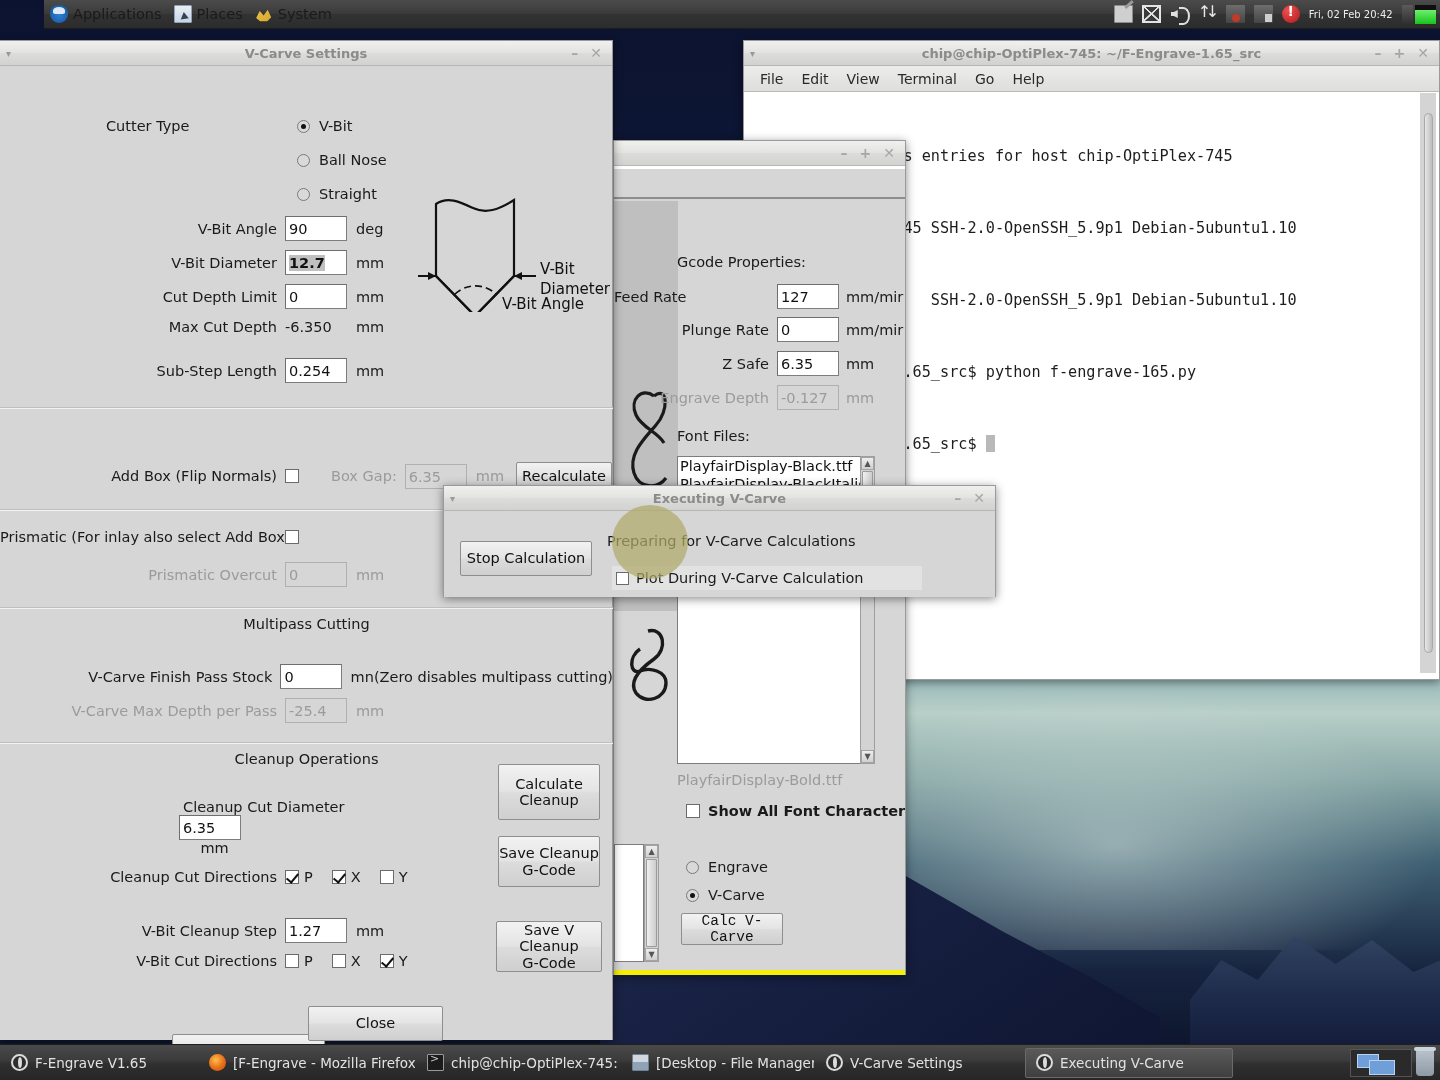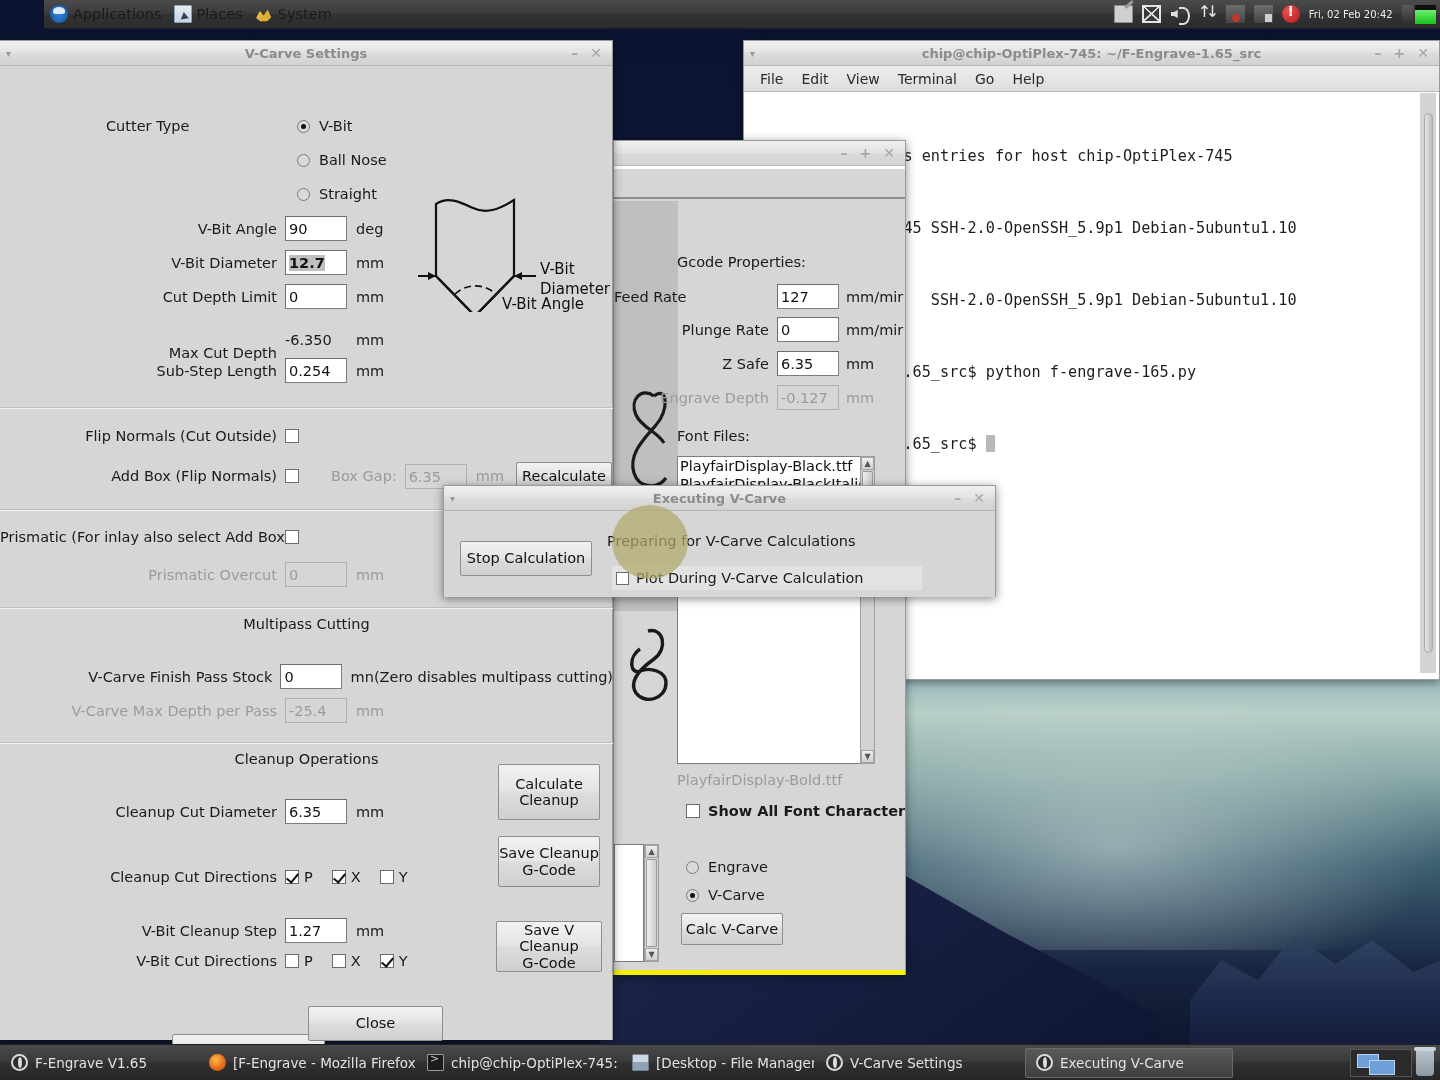--- a/index.html
+++ b/index.html
@@ -413,21 +413,21 @@
     </div>
 
     <div class="row" style="position:absolute; left:72px; top:693px; gap:9px;">
       <span class="radio"></span>
       <span class="lbl">Engrave</span>
     </div>
     <div class="row" style="position:absolute; left:72px; top:721px; gap:9px;">
       <span class="radio on"></span>
       <span class="lbl">V-Carve</span>
     </div>
-    <div class="btn" style="position:absolute; left:67px; top:747px; width:102px; height:32px;">Calc V-Carve</div>
+    <div class="btn" style="position:absolute; left:67px; top:747px; width:102px; height:32px;font-family:Liberation Mono, monospace;">Calc V-Carve</div>
 
     <div class="yellow-bar" style="position:absolute; left:0px; top:804px; width:293px; height:28px;"></div>
   </div>
 </div>
 
 <div class="win" id="vcarve-win">
   <div class="titlebar">
     <span class="tb-menu">▾</span>
     <span class="tb-title">V-Carve Settings</span>
     <span class="tb-ctrls">
@@ -482,37 +482,33 @@
       <div class="lbl" style="padding-left:9px;">mm</div>
     </div>
 
     <div class="row" style="position:absolute; left:0px; top:218px; width:400px;">
       <div class="lbl" style="width:285px; text-align:right; padding-right:8px;">Cut Depth Limit</div>
       <div class="entry" style="width:62px;">0</div>
       <div class="lbl" style="padding-left:9px;">mm</div>
     </div>
 
     <div class="row" style="position:absolute; left:0px; top:253px; width:400px;">
-      <div class="lbl" style="width:285px; text-align:right; padding-right:8px;margin-top:26px;">Max Cut Depth</div>
+      <div class="lbl" style="width:285px; text-align:right; padding-right:8px;">Max Cut Depth</div>
       <div class="lbl" style="width:62px;">-6.350</div>
       <div class="lbl" style="padding-left:9px;">mm</div>
     </div>
 
     <div class="row" style="position:absolute; left:0px; top:292px; width:400px;">
       <div class="lbl" style="width:285px; text-align:right; padding-right:8px;">Sub-Step Length</div>
       <div class="entry" style="width:62px;">0.254</div>
       <div class="lbl" style="padding-left:9px;">mm</div>
     </div>
 
     <div class="sep" style="position:absolute; left:0; top:341px; width:613px;"></div>
 
-    <div class="row" style="position:absolute; left:0px; top:362px; width:420px;">
-      <div class="lbl" style="width:285px; text-align:right; padding-right:8px;">Flip Normals (Cut Outside)</div>
-      <span class="cbox"></span>
-    </div>
 
     <div class="row" style="position:absolute; left:0px; top:396px; width:613px;">
       <div class="lbl" style="width:285px; text-align:right; padding-right:8px;">Add Box (Flip Normals)</div>
       <span class="cbox"></span>
       <span class="lbl dim" style="margin-left:32px;">Box Gap:</span>
       <span class="entry dim" style="width:62px; margin-left:8px;">6.35</span>
       <span class="lbl dim" style="margin-left:9px;">mm</span>
       <span class="btn" style="width:96px; height:28px; margin-left:12px;">Recalculate</span>
     </div>
 
@@ -540,21 +536,21 @@
     <div class="row" style="position:absolute; left:0px; top:632px; width:420px;">
       <div class="lbl dim" style="width:285px; text-align:right; padding-right:8px;">V-Carve Max Depth per Pass</div>
       <div class="entry dim" style="width:62px;">-25.4</div>
       <div class="lbl dim" style="padding-left:9px;">mm</div>
     </div>
 
     <div class="sep" style="position:absolute; left:0; top:676px; width:613px;"></div>
 
     <div class="lbl" style="position:absolute; left:0; top:685px; width:613px; text-align:center;">Cleanup Operations</div>
 
-    <div class="row" style="position:absolute; left:0px; top:733px; width:420px;">
+    <div class="row" style="position:absolute; left:0px; top:733px; width:420px;flex-direction:column;">
       <div class="lbl" style="width:285px; text-align:right; padding-right:8px;">Cleanup Cut Diameter</div>
       <div class="entry" style="width:62px;">6.35</div>
       <div class="lbl" style="padding-left:9px;">mm</div>
     </div>
     <div class="row" style="position:absolute; left:0px; top:803px; width:420px;">
       <div class="lbl" style="width:285px; text-align:right; padding-right:8px;">Cleanup Cut Directions</div>
       <span class="cbox checked"></span>
       <span class="lbl" style="margin-left:5px;">P</span>
       <span class="cbox checked" style="margin-left:19px;"></span>
       <span class="lbl" style="margin-left:5px;">X</span>

